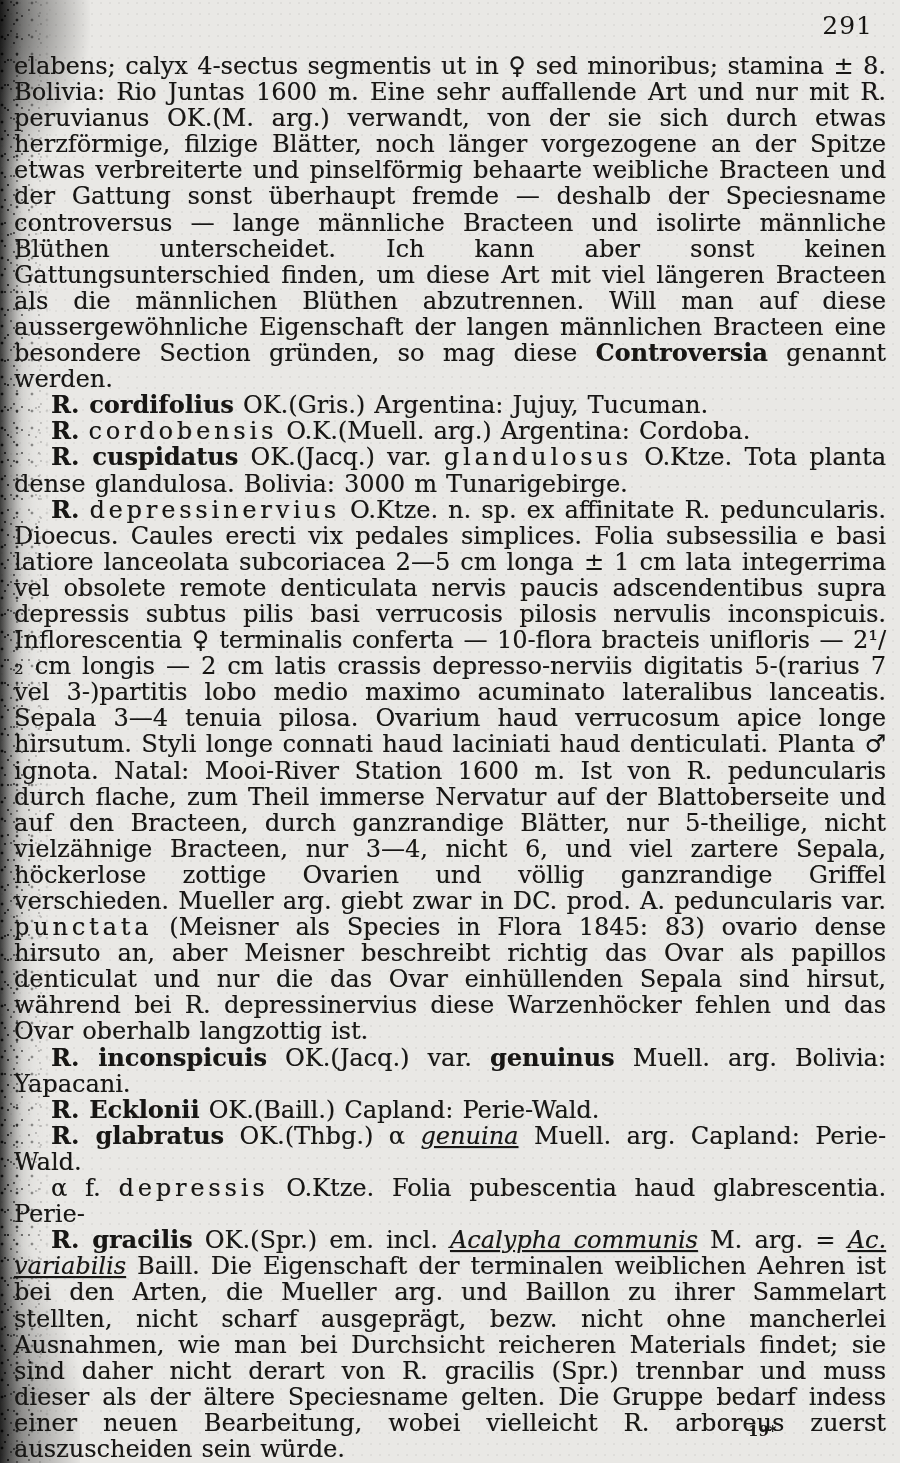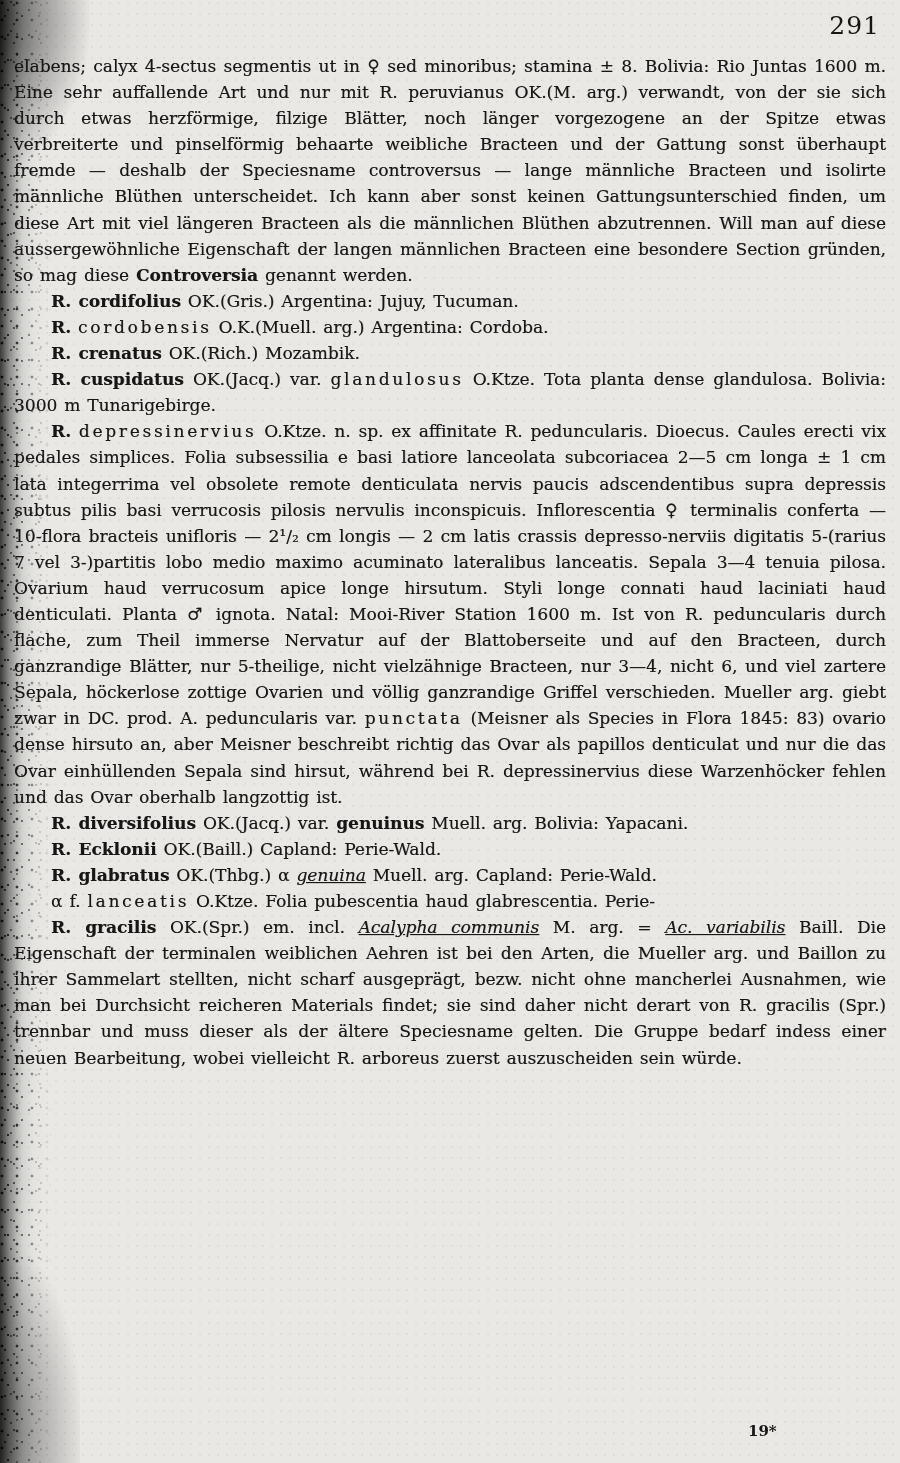--- a/index.html
+++ b/index.html
@@ -39,26 +39,26 @@
   }
   .corner-blob-top {
     position: absolute; left: 0; top: 0; width: 90px; height: 170px;
     background: radial-gradient(ellipse at -10% 10%, rgba(0,0,0,.65), rgba(0,0,0,.25) 45%, transparent 72%);
   }
   .corner-blob-bottom {
     position: absolute; left: 0; bottom: 0; width: 80px; height: 220px;
     background: radial-gradient(ellipse at -15% 90%, rgba(0,0,0,.5), rgba(0,0,0,.18) 50%, transparent 75%);
   }
   .page-number {
-    position: absolute; top: 11px; right: 20px;
+    position: absolute; top: 11px; right: 27px;
     font-size: 25px; letter-spacing: 1px;
   }
   .text-column {
     position: absolute; top: 53px; left: 14px; width: 872px;
-    font-size: 17px; line-height: 26.1px;
+    font-size: 24px; line-height: 26.1px;
     text-align: justify;
     word-spacing: 1.5px;
     text-shadow: 0.35px 0.35px 0.25px rgba(25,25,25,.45);
   }
   p.para { margin: 0; }
   p.indent { text-indent: 37px; }
   .seg-n  { }
   .seg-b  { font-weight: bold; }
   .seg-i  { font-style: italic; text-decoration: underline; }
   .seg-sp { letter-spacing: 0.16em; }
@@ -76,24 +76,23 @@
   <div class="edge-band"></div>
   <div class="corner-blob-top"></div>
   <div class="corner-blob-bottom"></div>
 
   <div class="page-number">291</div>
 
   <div class="text-column" id="text-column">
       <p class="para"><span class="seg-n">elabens; calyx 4-sectus segmentis ut in ♀ sed minoribus; stamina ± 8. Bolivia: Rio Juntas 1600 m. Eine sehr auffallende Art und nur mit R. peruvianus OK.(M. arg.) verwandt, von der sie sich durch etwas herzförmige, filzige Blätter, noch länger vorgezogene an der Spitze etwas verbreiterte und pinselförmig behaarte weibliche Bracteen und der Gattung sonst überhaupt fremde — deshalb der Speciesname controversus — lange männliche Bracteen und isolirte männliche Blüthen unterscheidet. Ich kann aber sonst keinen Gattungsunterschied finden, um diese Art mit viel längeren Bracteen als die männlichen Blüthen abzutrennen. Will man auf diese aussergewöhnliche Eigenschaft der langen männlichen Bracteen eine besondere Section gründen, so mag diese </span><span class="seg-b">Controversia</span><span class="seg-n"> genannt werden.</span></p>
       <p class="para indent"><span class="seg-b">R. cordifolius</span><span class="seg-n"> OK.(Gris.)  Argentina: Jujuy, Tucuman.</span></p>
       <p class="para indent"><span class="seg-b">R.</span><span class="seg-n"> </span><span class="seg-sp">cordobensis</span><span class="seg-n"> O.K.(Muell. arg.)  Argentina: Cordoba.</span></p>
-      <p class="para indent"><span class="seg-b">R. crenatus</span><span class="seg-n"> OK.(Rich.)  Mozambik.</span></p>
       <p class="para indent"><span class="seg-b">R. cuspidatus</span><span class="seg-n"> OK.(Jacq.) var. </span><span class="seg-sp">glandulosus</span><span class="seg-n"> O.Ktze.  Tota planta dense glandulosa.  Bolivia: 3000 m Tunarigebirge.</span></p>
       <p class="para indent"><span class="seg-b">R.</span><span class="seg-n"> </span><span class="seg-sp">depressinervius</span><span class="seg-n"> O.Ktze. n. sp. ex affinitate R. peduncularis. Dioecus. Caules erecti vix pedales simplices. Folia subsessilia e basi latiore lanceolata subcoriacea 2—5 cm longa ± 1 cm lata integerrima vel obsolete remote denticulata nervis paucis adscendentibus supra depressis subtus pilis basi verrucosis pilosis nervulis inconspicuis. Inflorescentia ♀ terminalis conferta — 10-flora bracteis unifloris — 2¹/₂ cm longis — 2 cm latis crassis depresso-nerviis digitatis 5-(rarius 7 vel 3-)partitis lobo medio maximo acuminato lateralibus lanceatis. Sepala 3—4 tenuia pilosa. Ovarium haud verrucosum apice longe hirsutum. Styli longe connati haud laciniati haud denticulati. Planta ♂ ignota. Natal: Mooi-River Station 1600 m. Ist von R. peduncularis durch flache, zum Theil immerse Nervatur auf der Blattoberseite und auf den Bracteen, durch ganzrandige Blätter, nur 5-theilige, nicht vielzähnige Bracteen, nur 3—4, nicht 6, und viel zartere Sepala, höckerlose zottige Ovarien und völlig ganzrandige Griffel verschieden. Mueller arg. giebt zwar in DC. prod. A. peduncularis var. </span><span class="seg-sp">punctata</span><span class="seg-n"> (Meisner als Species in Flora 1845: 83) ovario dense hirsuto an, aber Meisner beschreibt richtig das Ovar als papillos denticulat und nur die das Ovar einhüllenden Sepala sind hirsut, während bei R. depressinervius diese Warzenhöcker fehlen und das Ovar oberhalb langzottig ist.</span></p>
-      <p class="para indent"><span class="seg-b">R. diversifolius</span><span class="seg-n"> OK.(Jacq.) var. </span><span class="seg-b">genuinus</span><span class="seg-n"> Muell. arg. Bolivia: Yapacani.</span></p>
+      <p class="para indent"><span class="seg-b">R. inconspicuis</span><span class="seg-n"> OK.(Jacq.) var. </span><span class="seg-b">genuinus</span><span class="seg-n"> Muell. arg. Bolivia: Yapacani.</span></p>
       <p class="para indent"><span class="seg-b">R. Ecklonii</span><span class="seg-n"> OK.(Baill.)  Capland: Perie-Wald.</span></p>
       <p class="para indent"><span class="seg-b">R. glabratus</span><span class="seg-n"> OK.(Thbg.) α </span><span class="seg-i">genuina</span><span class="seg-n"> Muell. arg.  Capland: Perie-Wald.</span></p>
-      <p class="para indent"><span class="seg-n">α f. </span><span class="seg-sp">lanceatis</span><span class="seg-n"> O.Ktze.  Folia pubescentia haud glabrescentia.  Perie-</span></p>
+      <p class="para indent"><span class="seg-n">α f. </span><span class="seg-sp">depressis</span><span class="seg-n"> O.Ktze.  Folia pubescentia haud glabrescentia.  Perie-</span></p>
       <p class="para indent"><span class="seg-b">R. gracilis</span><span class="seg-n"> OK.(Spr.) em. incl. </span><span class="seg-i">Acalypha communis</span><span class="seg-n"> M. arg. = </span><span class="seg-i">Ac. variabilis</span><span class="seg-n"> Baill.  Die Eigenschaft der terminalen weiblichen Aehren ist bei den Arten, die Mueller arg. und Baillon zu ihrer Sammelart stellten, nicht scharf ausgeprägt, bezw. nicht ohne mancherlei Ausnahmen, wie man bei Durchsicht reicheren Materials findet; sie sind daher nicht derart von R. gracilis (Spr.) trennbar und muss dieser als der ältere Speciesname gelten.  Die Gruppe bedarf indess einer neuen Bearbeitung, wobei vielleicht R. arboreus zuerst auszuscheiden sein würde.</span></p>
     </div>
 
   <div class="signature">19*</div>
 </div>
 
 </body></html>

